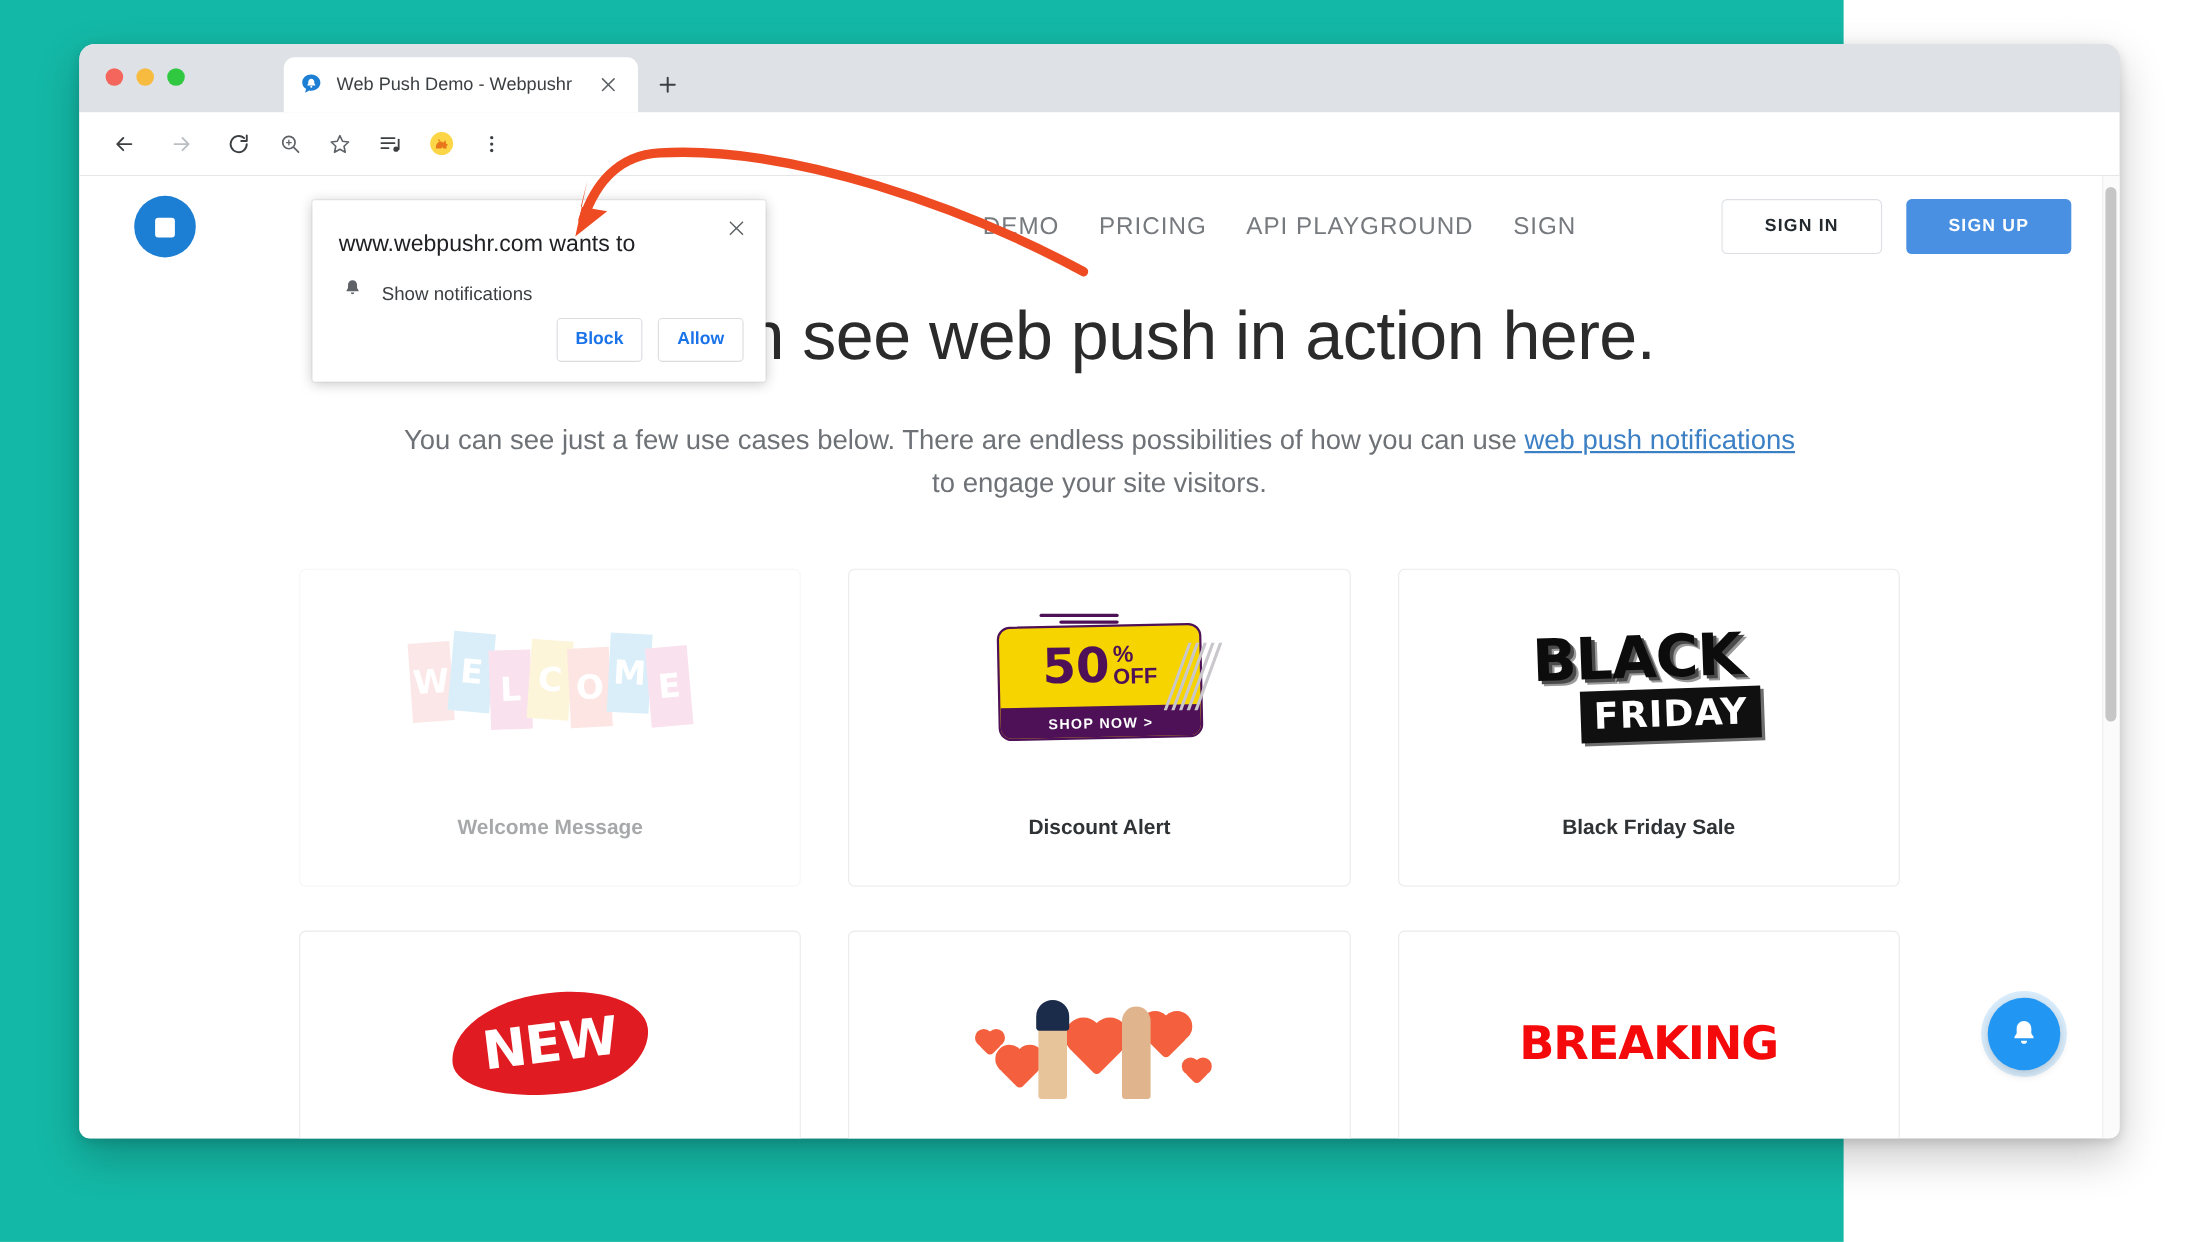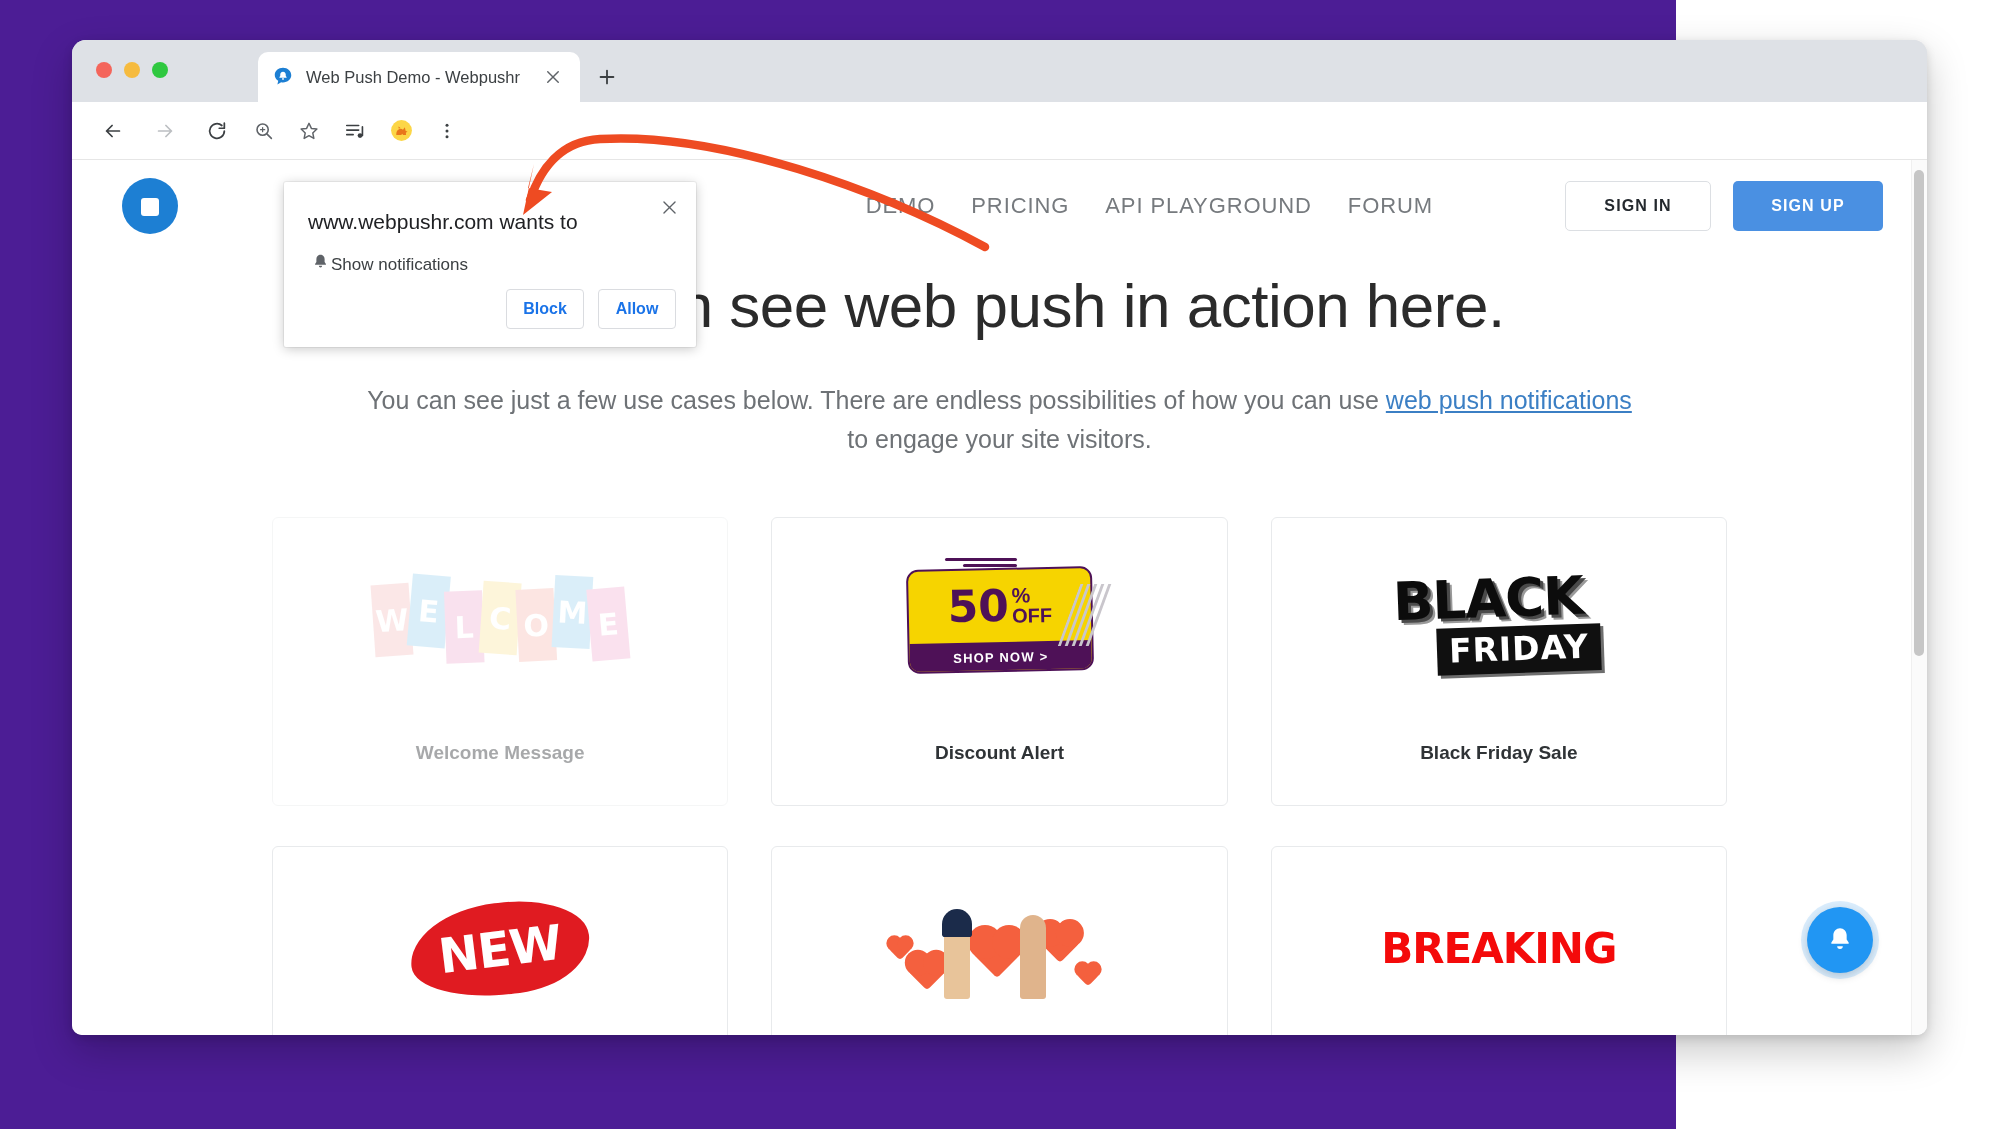--- a/index.html
+++ b/index.html
@@ -3,21 +3,21 @@
 <meta charset="utf-8">
 <title>Web Push Demo - Webpushr</title>
 <style>
   * { box-sizing: border-box; margin: 0; padding: 0; }
   html, body {
     width: 2000px; height: 1129px;
     background: #ffffff;
     font-family: "Liberation Sans", sans-serif;
     overflow: hidden;
   }
-  #root { position: relative; width: 1676px; height: 1129px; background:#4c1d95; }
+  #root { position: relative; width: 1676px; height: 1129px; background:#14b8a6; }
 
   
   .browser-window {
     position: absolute;
     left: 72px; top: 40px;
     width: 1855px; height: 995px;
     background: #dee1e6;
     border-radius: 14px 14px 10px 10px;
     box-shadow: 0 16px 40px rgba(0,0,0,0.22), 0 3px 10px rgba(0,0,0,0.13);
     overflow: hidden;
@@ -354,21 +354,21 @@
     display: flex; align-items: center; justify-content: center;
     color: #5f6368;
   }
   .perm-title {
     position: absolute; left: 24px; top: 28px;
     font-size: 21px; color: #202124; font-weight: 400;
     white-space: nowrap;
   }
   .perm-item {
     position: absolute; left: 26px; top: 70px;
-    display: flex; align-items: center; 
+    display: flex; align-items: flex-end; gap: 16px;
   }
   .perm-item-label { font-size: 17px; color: #3c4043; }
   .perm-buttons {
     position: absolute; right: 20px; bottom: 18px;
     display: flex; gap: 14px;
   }
   .perm-btn {
     min-width: 78px; height: 40px;
     border: 1px solid #dadce0; border-radius: 4px;
     background: #fff; color: #1a73e8;
@@ -478,21 +478,21 @@
     </div>
 
     <div class="viewport">
 
       <div class="site-header">
         <div class="site-logo"></div>
         <div class="site-nav">
           <a class="nav-link">DEMO</a>
           <a class="nav-link">PRICING</a>
           <a class="nav-link">API PLAYGROUND</a>
-          <a class="nav-link">FORUM</a>
+          <a class="nav-link">SIGN</a>
           <div class="auth-buttons">
             <div class="btn-signin">SIGN IN</div>
             <div class="btn-signup">SIGN UP</div>
           </div>
         </div>
       </div>
 
       <div class="hero">
         <div class="hero-title">You can see web push in action here.</div>
         <div class="hero-sub"><span>You can see just a few use cases below. There are endless possibilities of how you can use </span><a>web push notifications</a><span> to engage your site visitors.</span></div>

